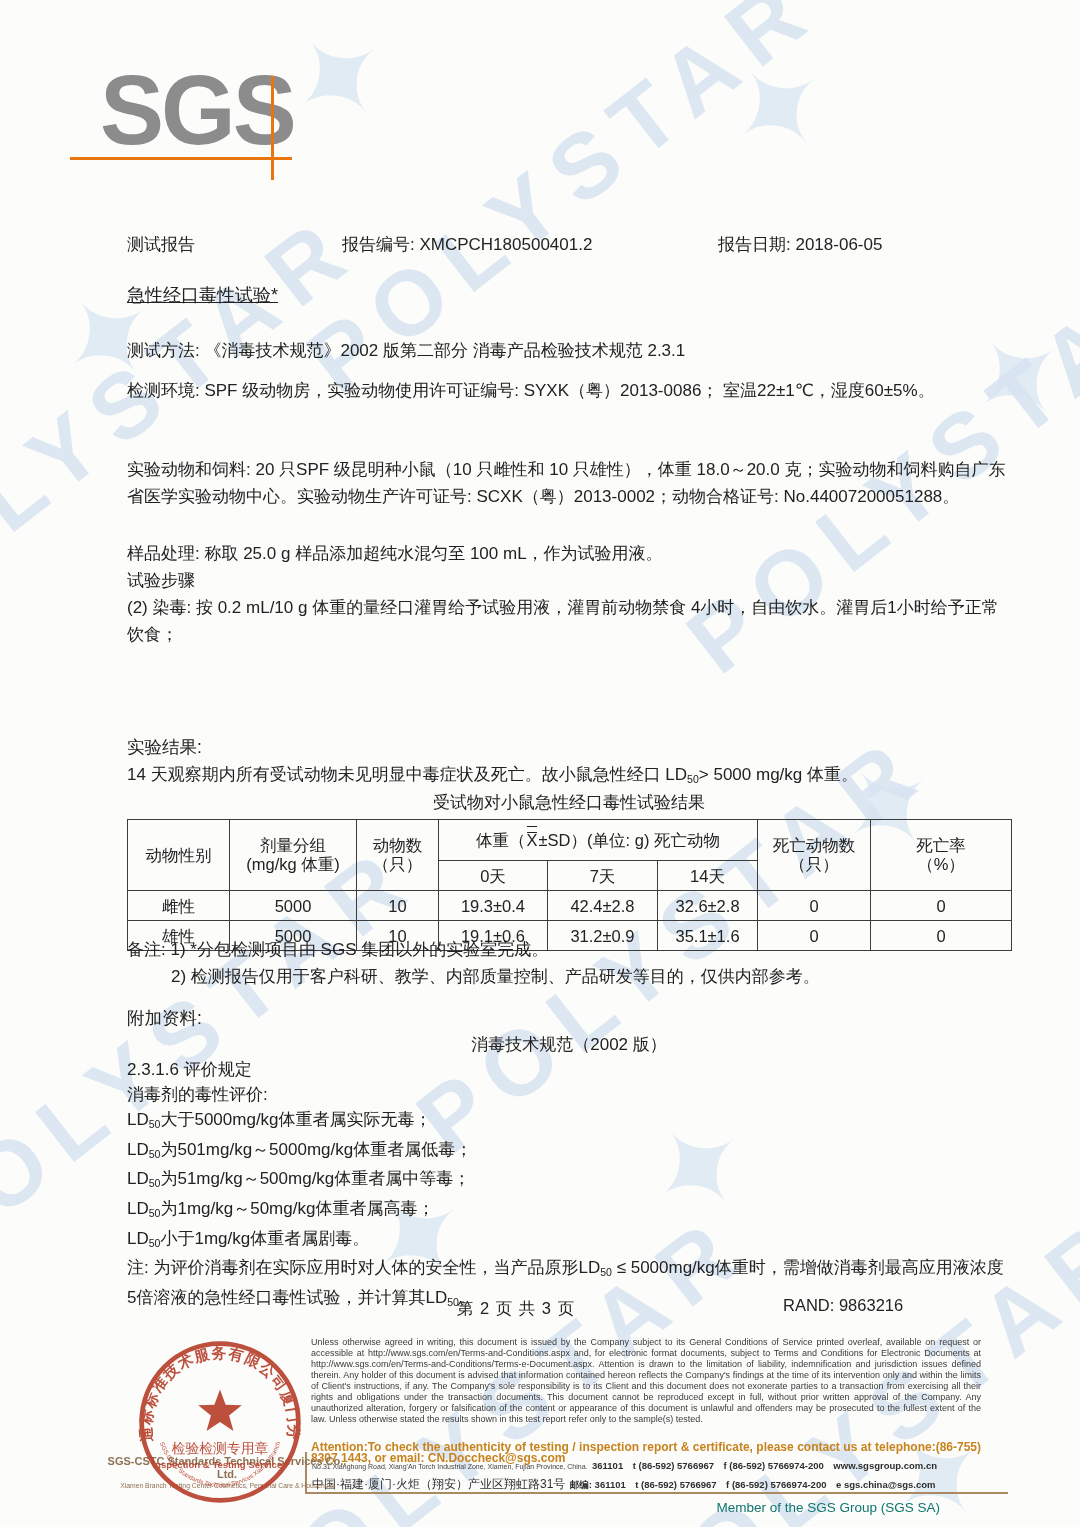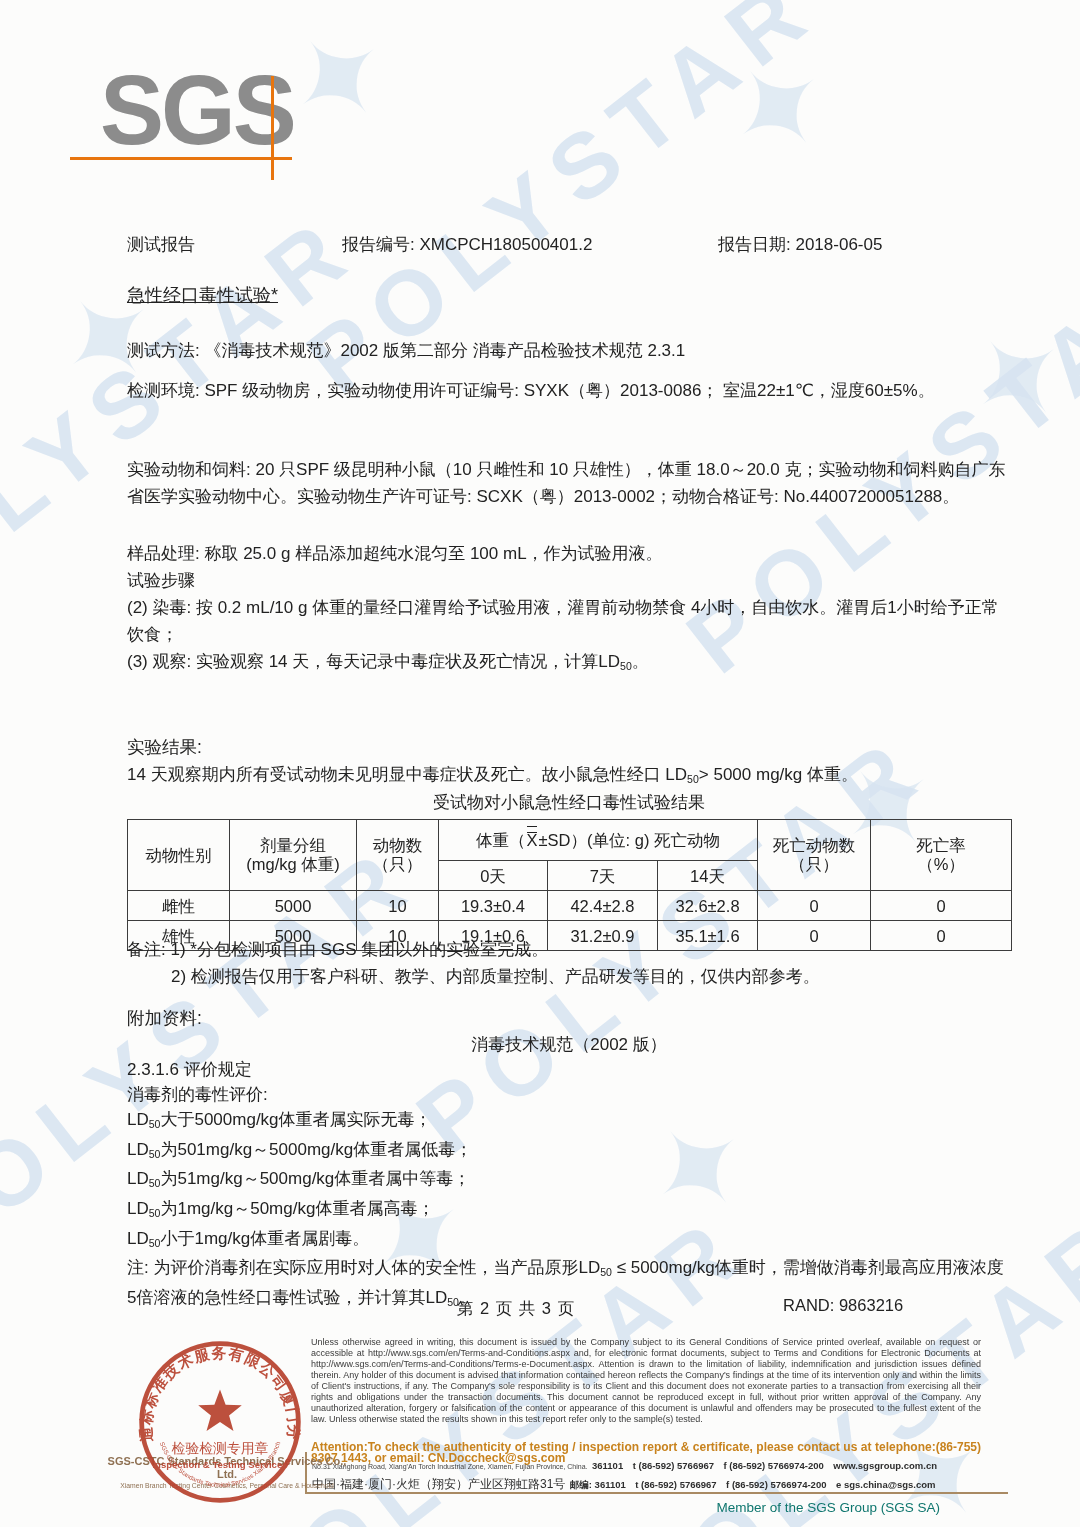--- a/index.html
+++ b/index.html
@@ -95,21 +95,20 @@
     <div class="abs b u" style="left:127px;top:283px;font-size:18px;">急性经口毒性试验*</div>
 
     <div class="abs para" style="left:127px;top:337px;">测试方法: 《消毒技术规范》2002 版第二部分 消毒产品检验技术规范 2.3.1</div>
     <div class="abs para" style="left:127px;top:377px;">检测环境: SPF 级动物房，实验动物使用许可证编号: SYXK（粤）2013-0086； 室温22±1℃，湿度60±5%。</div>
     <div class="abs para" style="left:127px;top:456px;">实验动物和饲料: 20 只SPF 级昆明种小鼠（10 只雌性和 10 只雄性），体重 18.0～20.0 克；实验动物和饲料购自广东省医学实验动物中心。实验动物生产许可证号: SCXK（粤）2013-0002；动物合格证号: No.44007200051288。</div>
 
     <div class="abs" style="left:127px;top:540px;width:884px;">
       <div class="para">样品处理: 称取 25.0 g 样品添加超纯水混匀至 100 mL，作为试验用液。</div>
       <div class="para">试验步骤</div>
       <div class="para">(2) 染毒: 按 0.2 mL/10 g 体重的量经口灌胃给予试验用液，灌胃前动物禁食 4小时，自由饮水。灌胃后1小时给予正常饮食；</div>
-      <div class="para">(3) 观察: 实验观察 14 天，每天记录中毒症状及死亡情况，计算LD<sub>50</sub>。</div>
     </div>
 
     <div class="abs b tline" style="left:127px;top:734px;font-size:17.5px;">实验结果:</div>
     <div class="abs para" style="left:127px;top:761px;">14 天观察期内所有受试动物未见明显中毒症状及死亡。故小鼠急性经口 LD<sub>50</sub>&gt; 5000 mg/kg 体重。</div>
 
     <div class="abs" style="left:127px;top:791px;width:884px;">
       <div style="text-align:center;font-size:17px;margin-bottom:5px;">受试物对小鼠急性经口毒性试验结果</div>
       <table class="res">
         <colgroup>
           <col style="width:102px">

